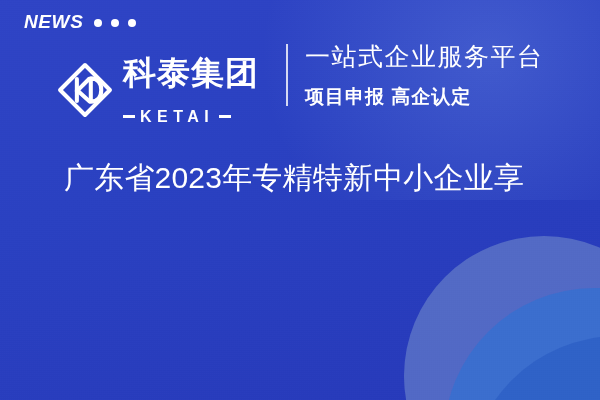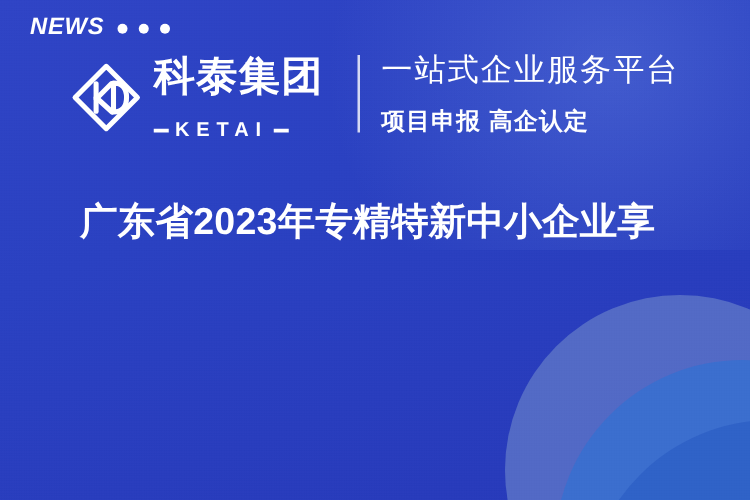--- a/index.html
+++ b/index.html
@@ -106,21 +106,21 @@
     width: 8px;
     height: 8px;
     border-radius: 50%;
     background: #ffffff;
   }
 
   
   .brand {
     position: absolute;
     left: 56px;
-    top: 44px;
+    top: 56px;
     display: flex;
     align-items: center;
     z-index: 5;
   }
   .brand-mark {
     width: 58px;
     height: 58px;
     flex: none;
   }
   .brand-names {
@@ -193,21 +193,21 @@
   
   .headline {
     position: absolute;
     left: 64px;
     top: 155px;
     width: 506px;
     z-index: 5;
   }
   .headline-line {
     font-size: 30px;
-    font-weight: bold;
+    font-weight: normal;
     color: #ffffff;
     line-height: 1.50;
     letter-spacing: 0.2px;
     white-space: nowrap;
   }
 </style>
 </head>
 <body>
 
 <div id="banner">

